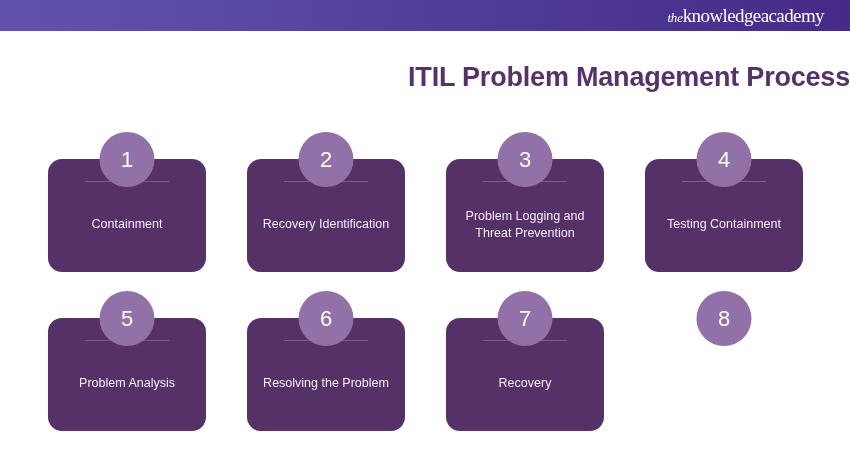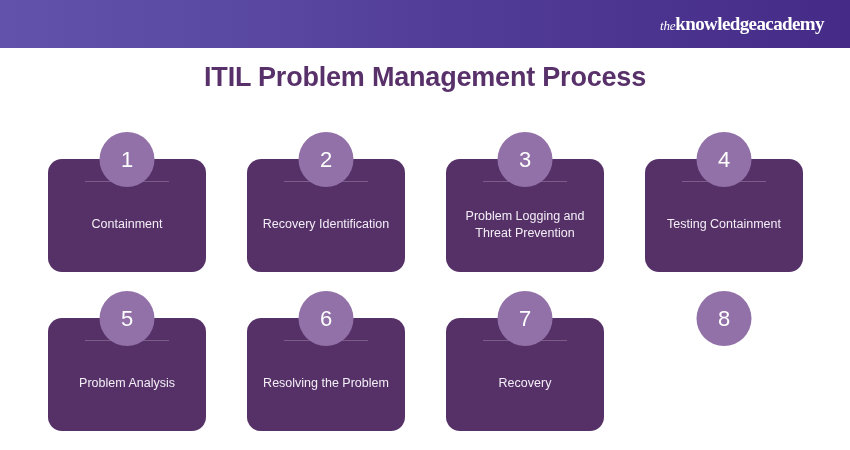--- a/index.html
+++ b/index.html
@@ -14,21 +14,21 @@
     font-family: "Liberation Sans", sans-serif;
     background: #ffffff;
     position: relative;
   }
 
   
   .header-bar {
     position: absolute;
     left: 0; top: 0;
     width: 850px;
-    height: 48px;
+    height: 31px;
     background: linear-gradient(90deg, #6252ac 0%, #5b4aa4 25%, #4f3a95 60%, #452b87 100%);
     display: flex;
     align-items: center;
     justify-content: flex-end;
   }
 
   .brand-logo {
     display: flex;
     align-items: baseline;
     color: #ffffff;
@@ -38,31 +38,31 @@
   }
   .brand-the {
     font-style: italic;
     font-size: 13px;
     font-weight: 400;
     letter-spacing: -0.2px;
   }
   .brand-knowledge,
   .brand-academy {
     font-size: 19px;
-    font-weight: 700;
+    font-weight: 400;
     letter-spacing: -0.6px;
   }
 
   
   .page-title {
     position: absolute;
     left: 0;
     top: 62px;
     width: 850px;
-    text-align: center;
+    text-align: right;
     color: #58316b;
     font-size: 27px;
     font-weight: 700;
     letter-spacing: -0.2px;
   }
 
   
   .steps-grid {
     position: absolute;
     left: 48px;

